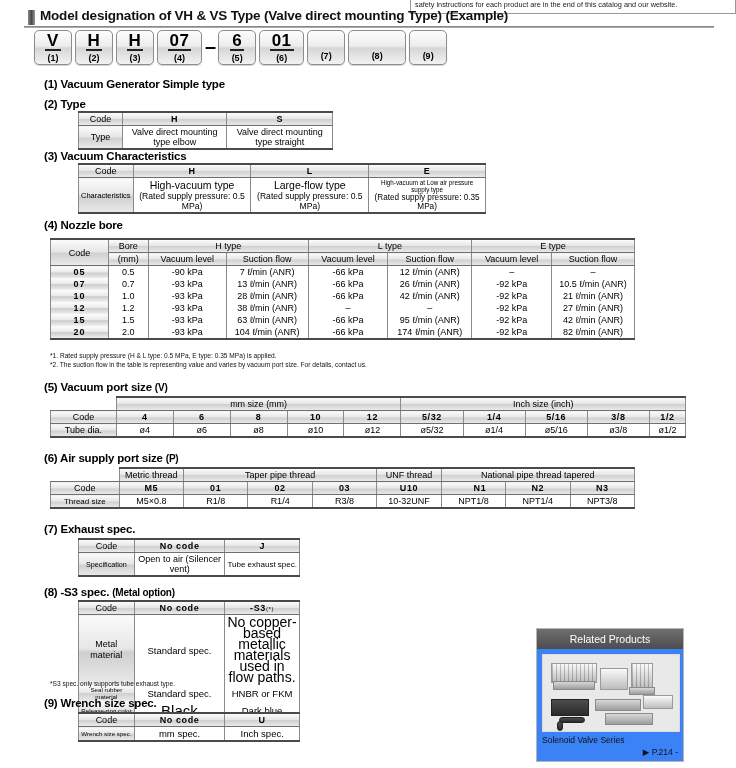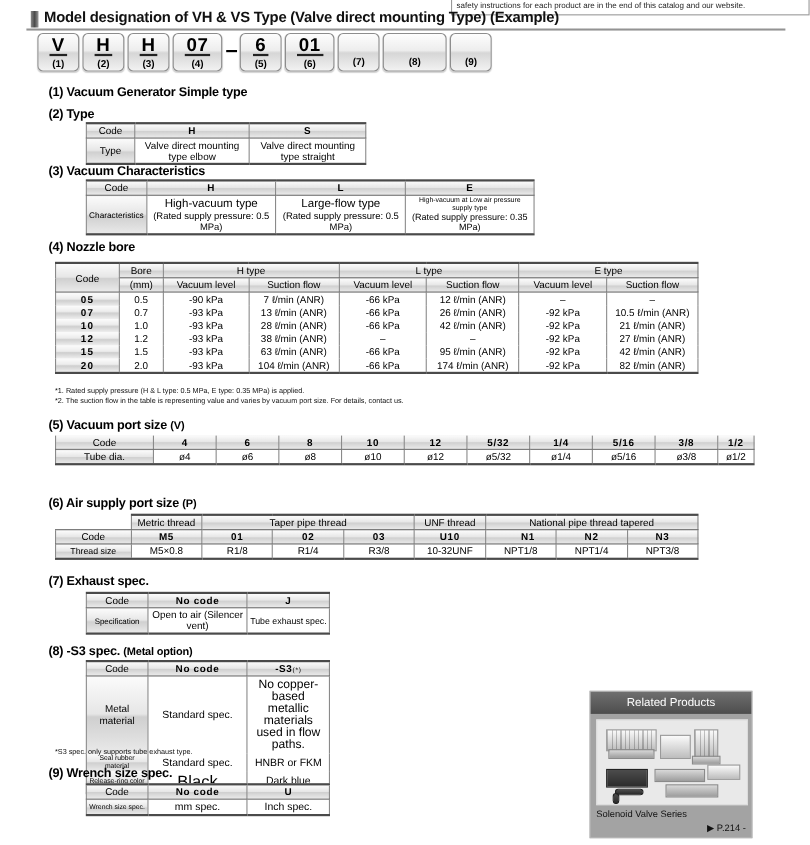--- a/index.html
+++ b/index.html
@@ -92,21 +92,21 @@
   td.big{ font-size:12.5px; font-weight:bold; letter-spacing:0.6px; }
   td.mid{ font-size:10.5px; }
   td.tiny{ font-size:6.8px; }
   td.xtiny{ font-size:6px; }
   .innerline td{ border-top:1px solid #8a8a8a; }
   
   .fn{ position:absolute; font-size:6.6px; line-height:9px; color:#111; }
   
   .rp{
     position:absolute; left:536px; top:628px; width:148px;
-    border:1px solid #b5b5b5; background:#a3a3a3;
+    border:1px solid #b5b5b5; background:#3b82f6;
   }
   .rp-head{
     background:linear-gradient(to bottom,#6f6f6f,#4d4d4d);
     color:#fff; font-size:10.5px; text-align:center; padding:4px 0 4px 0;
   }
   .rp-body{ padding:5px 5px 4px 5px; }
   .rp-img{
     width:138px; height:78px; background:#e9e9e9; position:relative; overflow:hidden;
     border:1px solid #dcdcdc;
   }
@@ -299,20 +299,25 @@
   </table>
 <div class="fn" style="left:50px; top:351px;">*1. Rated supply pressure (H &amp; L type: 0.5 MPa, E type: 0.35 MPa) is applied.</div>
 <div class="fn" style="left:50px; top:360px;">*2. The suction flow in the table is representing value and varies by vacuum port size. For details, contact us.</div>
 
 <div class="h" style="left:44px; top:381px;">
   <span>(5) Vacuum port size</span>
   <span class="sub">(V)</span>
 </div>
 <table class="t" style="left:50px; top:396px; width:636px;">
   <tbody>
+      <tr class="hdr toprule">
+    <td class="rowlabel" rowspan="1" style="width:66px; border-left:none; background:#fff; border-top:none;"></td>
+    <td class="rowlabel" colspan="5" style="width:285px;">mm size (mm)</td>
+    <td class="rowlabel" colspan="5" style="width:285px;">Inch size (inch)</td>
+  </tr>
   <tr class="hdr innerline">
     <td class="rowlabel">Code</td>
     <td class="big" style="width:57px;">4</td>
     <td class="big" style="width:57px;">6</td>
     <td class="big" style="width:57px;">8</td>
     <td class="big" style="width:57px;">10</td>
     <td class="big" style="width:57px;">12</td>
     <td class="big" style="width:57px;">5/32</td>
     <td class="big" style="width:57px;">1/4</td>
     <td class="big" style="width:57px;">5/16</td>
@@ -398,21 +403,21 @@
       <tr class="hdr toprule">
     <td class="rowlabel" style="width:56px;">Code</td>
     <td class="big" style="width:91px;">No code</td>
     <td class="big" style="width:75px;">
       <span>-S3</span><span style="font-size:6px; font-weight:normal;">(*)</span>
     </td>
   </tr>
   <tr class="innerline">
     <td class="rowlabel" style="font-size:9px; line-height:11px;">Metal material</td>
     <td style="font-size:9.5px;">Standard spec.</td>
-    <td style="font-size:11px; line-height:11px; padding:2px 2px;">No copper-based metallic materials used in flow paths.</td>
+    <td style="font-size:14px; line-height:11px; padding:2px 2px;">No copper-based metallic materials used in flow paths.</td>
   </tr>
   <tr class="innerline">
     <td class="rowlabel" style="font-size:6.2px;">Seal rubber material</td>
     <td style="font-size:9.5px;">Standard spec.</td>
     <td style="font-size:9.5px;">HNBR or FKM</td>
   </tr>
   <tr class="innerline lastrow">
     <td class="rowlabel" style="font-size:6.2px;">Release-ring color</td>
     <td style="font-size:15px;">Black</td>
     <td style="font-size:9.5px;">Dark blue</td>

